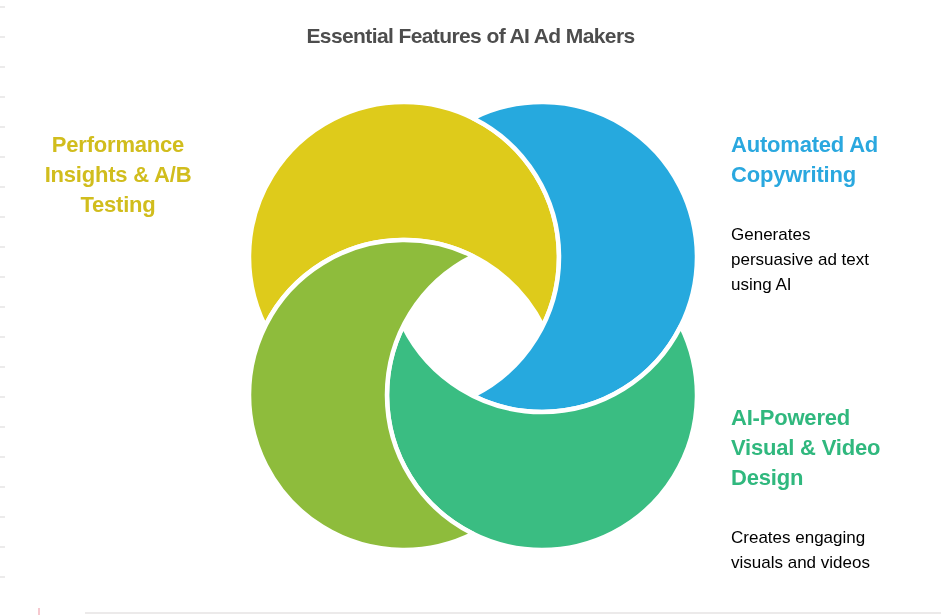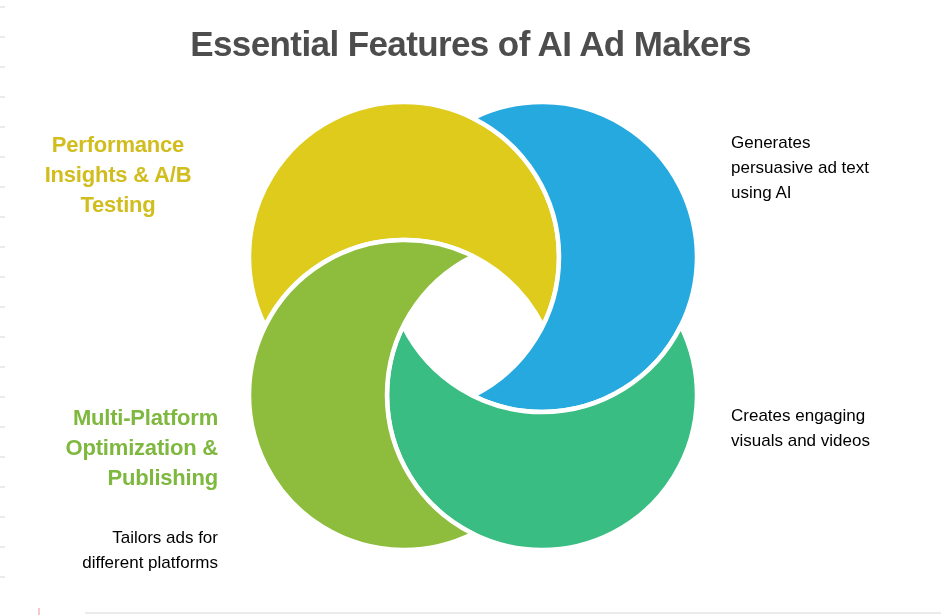--- a/index.html
+++ b/index.html
@@ -7,21 +7,21 @@
     position:relative;
     width:941px;height:615px;
     background:#ffffff;
     overflow:hidden;
     font-family:"Liberation Sans","DejaVu Sans",sans-serif;
   }
   .title{
     position:absolute;left:0;right:0;top:24px;
     margin:0;
     text-align:center;
-    font-size:35px;font-weight:700;
+    font-size:21px;font-weight:700;
     letter-spacing:-0.6px;
     color:#4d4d4d;
   }
   .knot{position:absolute;left:0;top:0;width:941px;height:615px;}
   .feature{position:absolute;white-space:pre-line;}
   .feature h2{
     margin:0 0 14px 0;
     font-size:22px;font-weight:700;line-height:30px;
     letter-spacing:-0.2px;
   }
@@ -71,34 +71,32 @@
     <path stroke="#ffffff" stroke-width="4.5" stroke-linejoin="round" d="M 473 533.8 A 155 155 0 1 1 473 256.2 A 155 155 0 0 0 473 533.8 Z" fill="#8ebc3c"></path>
   </svg>
 
   <section class="feature pos-tl">
     <h2 class="c-yellow">Performance
 Insights &amp; A/B
 Testing</h2>
   </section>
 
   <section class="feature pos-tr">
+    <h2 class="c-blue">Automated Ad
+Copywriting</h2>
     <p>Generates
 persuasive ad text
 using AI</p>
   </section>
 
-  <section class="feature pos-bl">
-    <h2 class="c-green">Multi-Platform
-Optimization &amp;
-Publishing</h2>
-    <p>Tailors ads for
-different platforms</p>
-  </section>
 
   <section class="feature pos-br">
+    <h2 class="c-teal">AI-Powered
+Visual &amp; Video
+Design</h2>
     <p>Creates engaging
 visuals and videos</p>
   </section>
 
   <div class="bottom-line"></div>
   <div class="pink-mark"></div>
 
 </div>
 
 </body></html>

